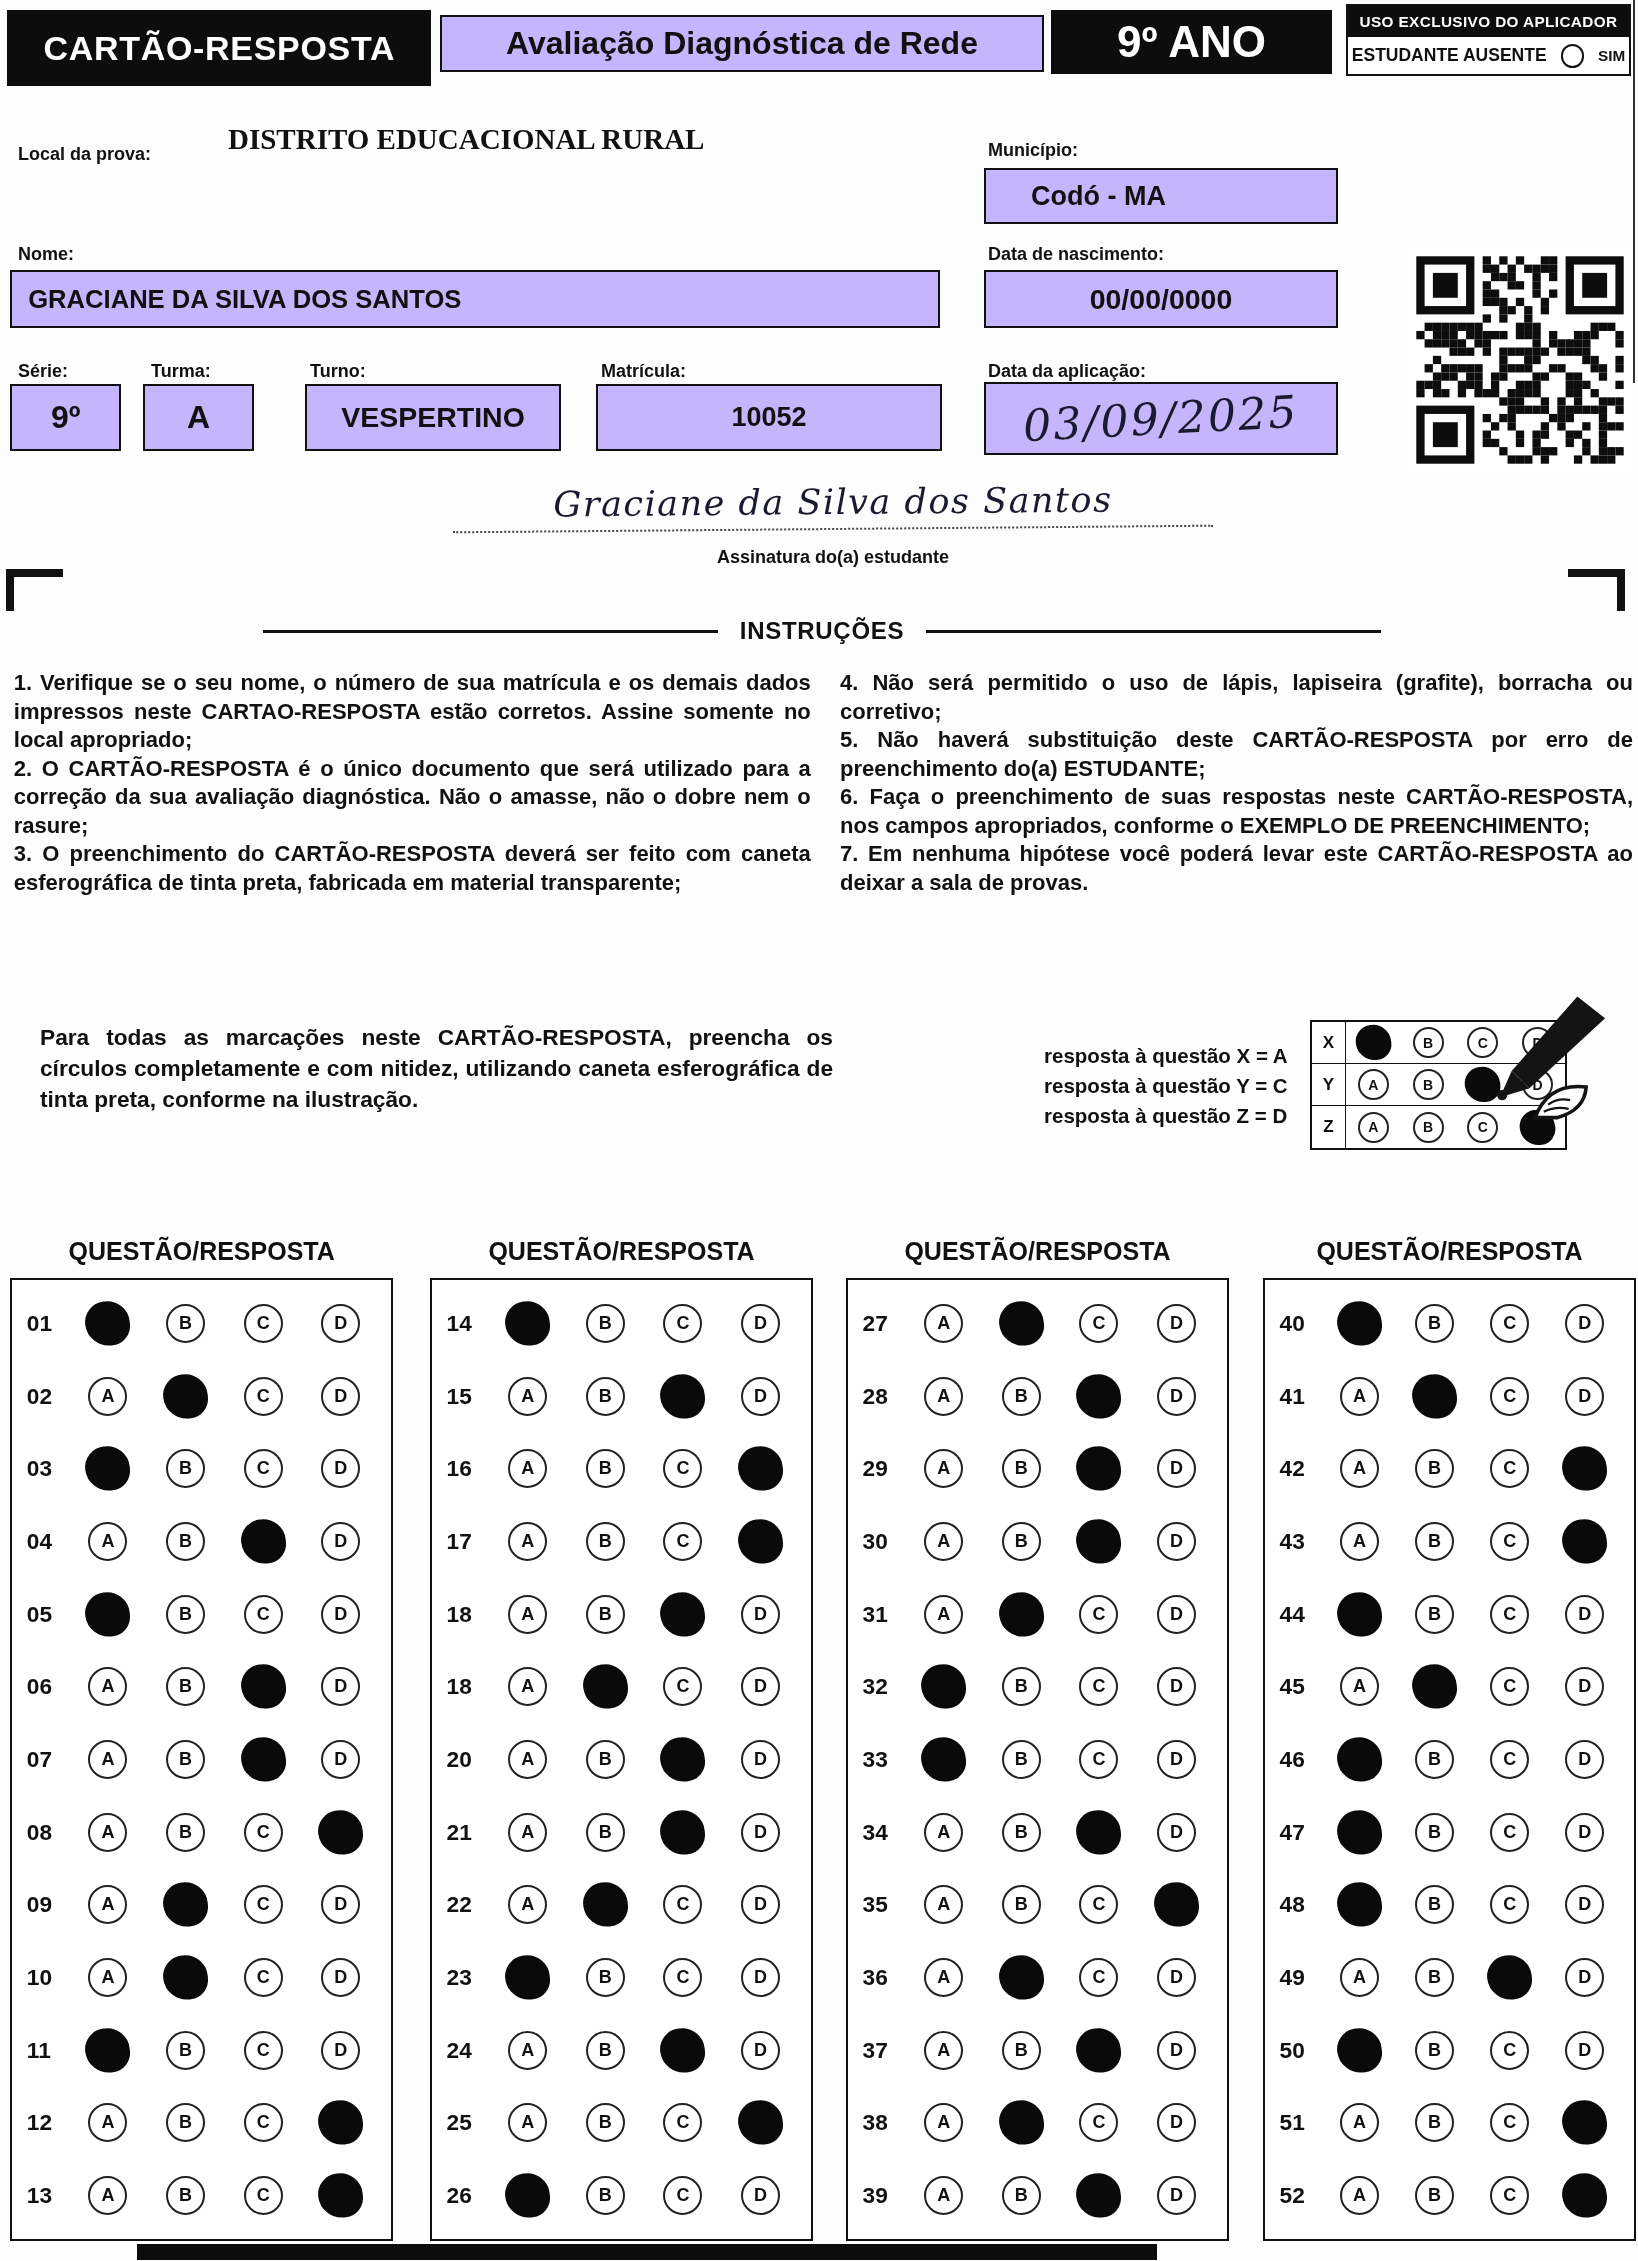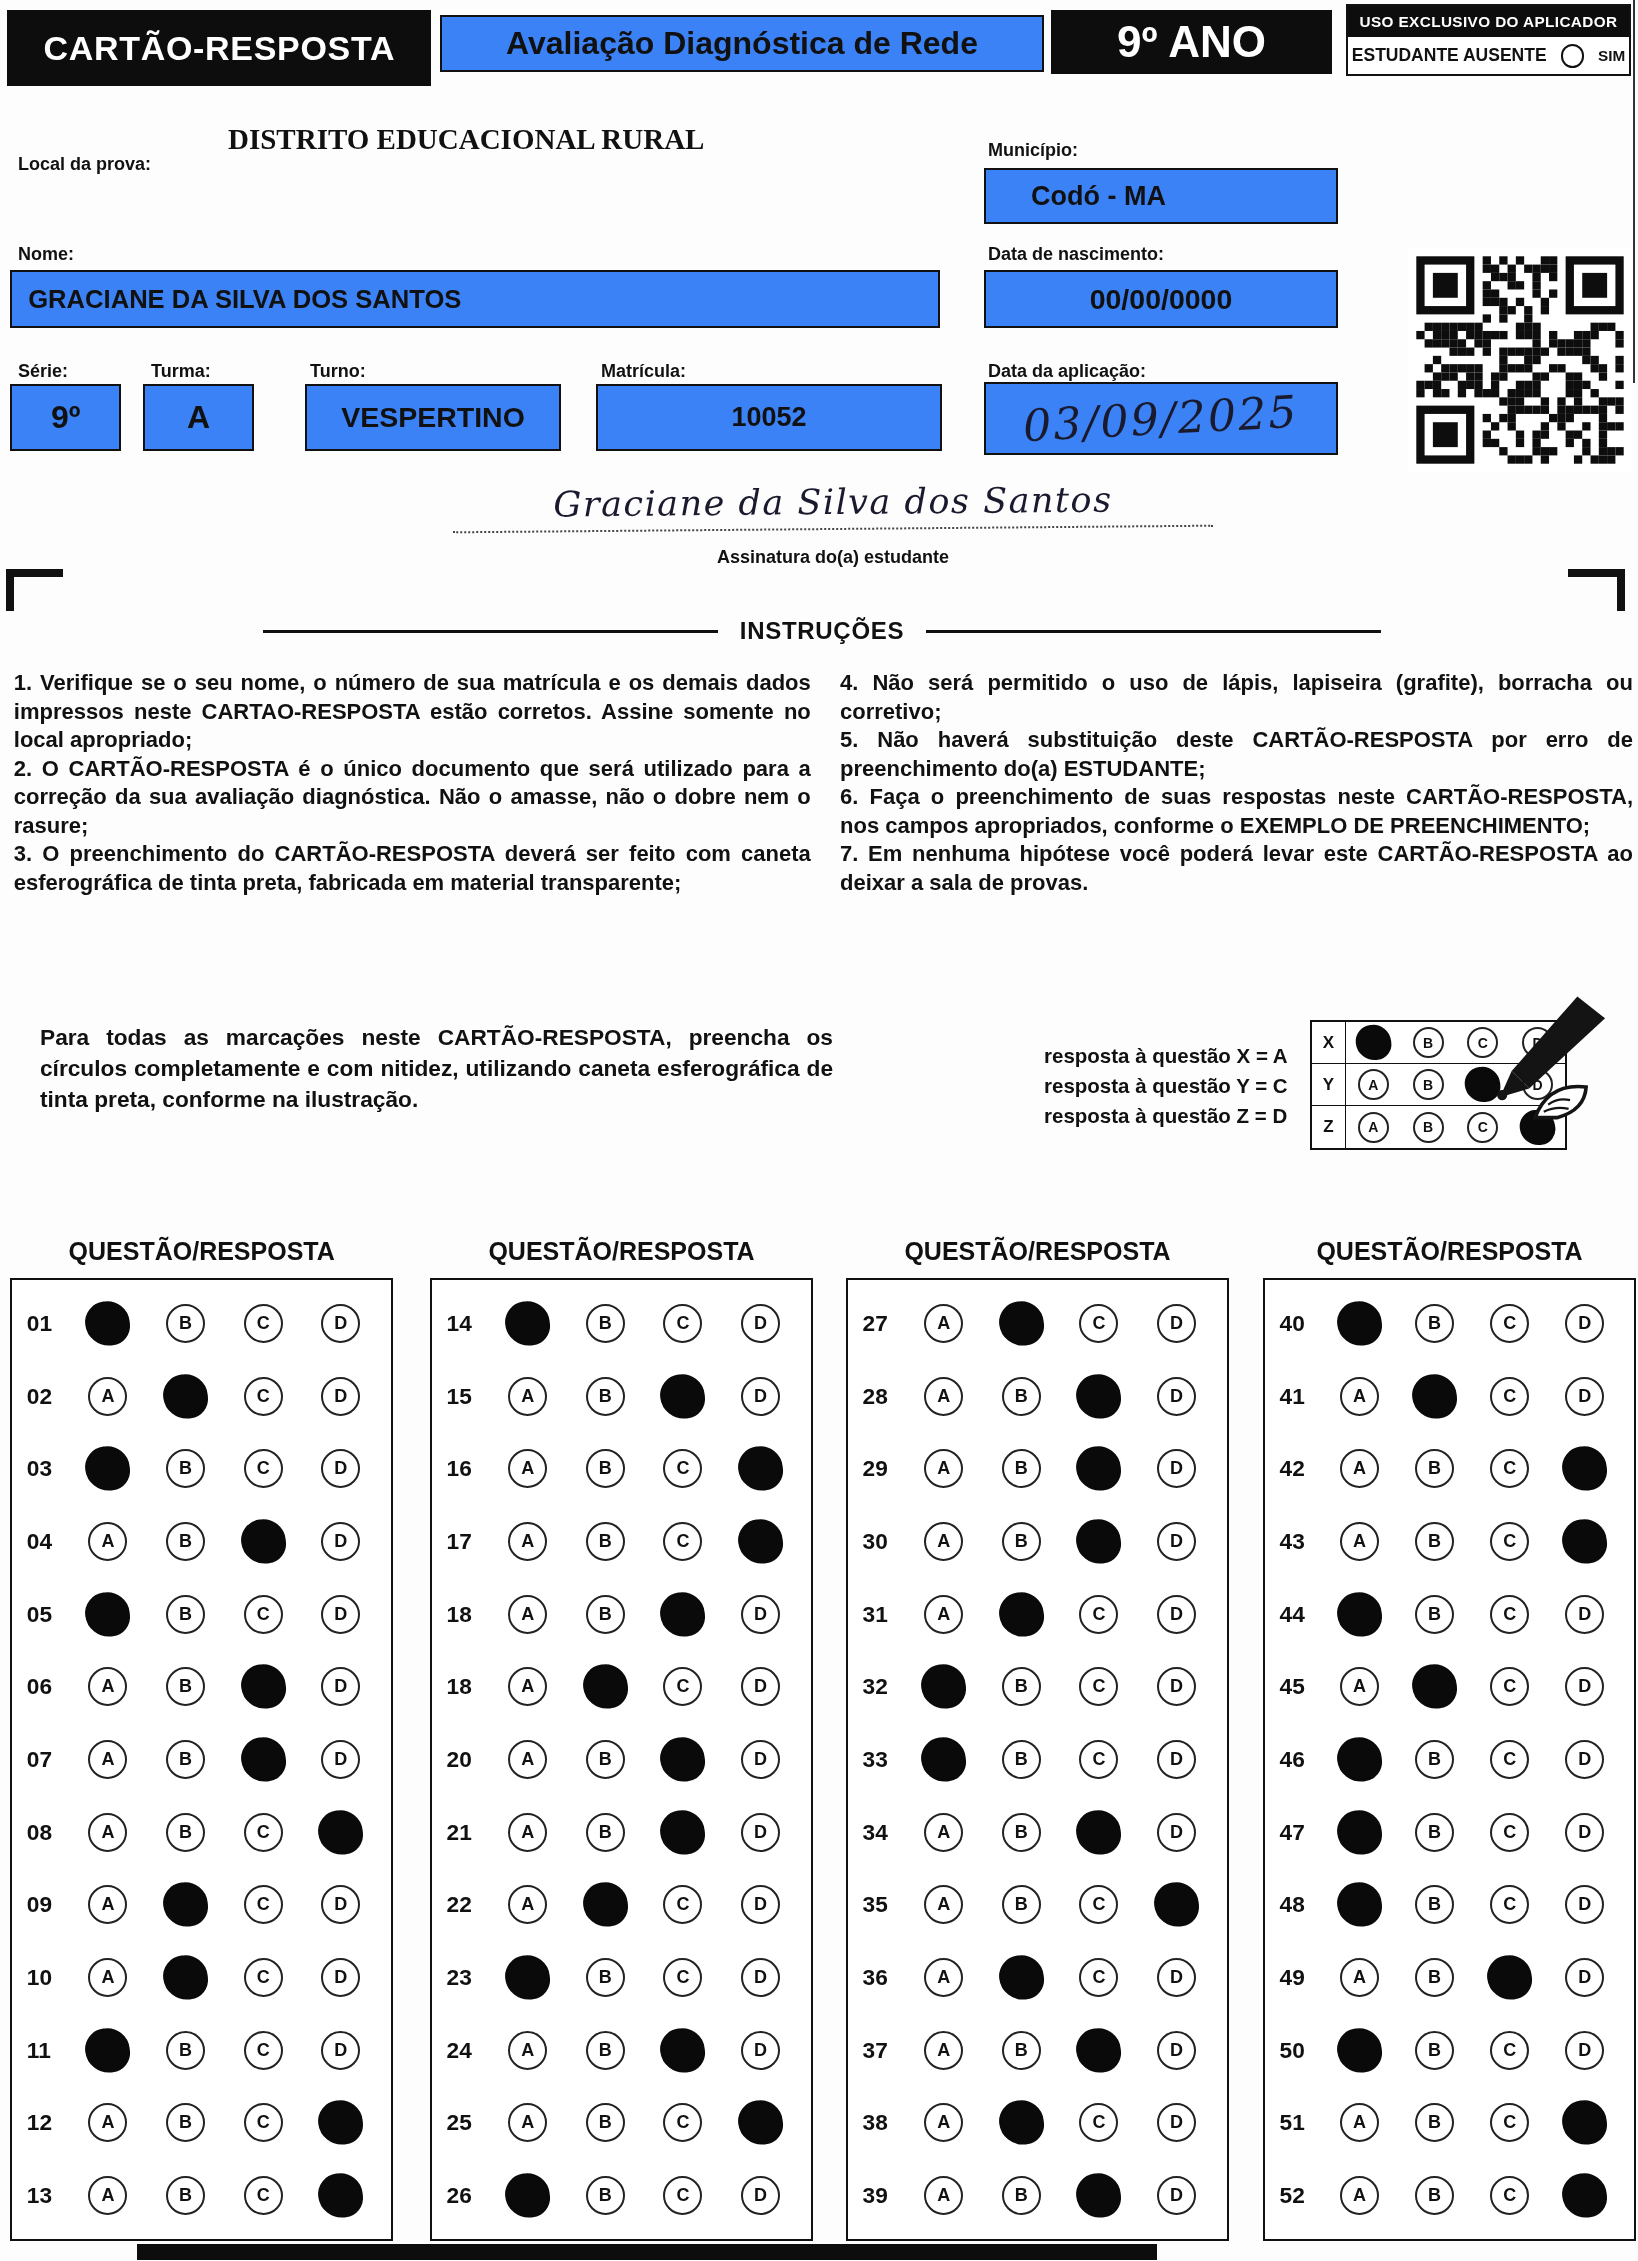--- a/index.html
+++ b/index.html
@@ -1,21 +1,21 @@
 <!DOCTYPE html>
 <html style="font-size:11.7px"><head>
 <meta charset="utf-8">
 <style>
   * { margin:0; padding:0; box-sizing:border-box; }
   html,body { background:#e8e8e8; }
   body { font-family:"Liberation Sans", sans-serif; color:#111; }
   .sheet { position:relative; width:1639px; height:2261px; background:#fdfdfd; overflow:hidden; margin:0 auto; }
   .abs { position:absolute; }
   .blackbox { background:#0d0d0d; color:#fff; display:flex; align-items:center; justify-content:center; }
-  .borderbox { border:2.9px solid #111; background:#3b82f6; display:flex; align-items:center; }
+  .borderbox { border:2.9px solid #111; background:#c4b5fd; display:flex; align-items:center; }
   .center { justify-content:center; }
   .b { font-weight:bold;font-family:Liberation Serif, serif; }
   .label { font-weight:bold; font-size:18px; }
 
   
   .t-title   { left:7.3px; top:10.2px; width:424px; height:76px; font-size:34px; font-weight:bold; letter-spacing:0.7px; }
   .t-exam    { left:440px; top:14.6px; width:604px; height:57px; font-size:32px; font-weight:bold; justify-content:center; }
   .t-grade   { left:1051px; top:10.2px; width:281px; height:64px; font-size:44px; font-weight:bold; }
   .t-right   { left:1346px; top:4.4px; width:285px; height:72px; border:2.2px solid #111; background:#fff; }
   .t-right-strip { height:31px; font-size:15.3px; font-weight:bold; letter-spacing:0.4px; }
@@ -78,21 +78,21 @@
   <div class="abs t-right">
     <div class="blackbox t-right-strip">USO EXCLUSIVO DO APLICADOR</div>
     <div class="t-right-row">
       <span>ESTUDANTE AUSENTE</span>
       <span class="absent-circle"></span>
       <span class="sim">SIM</span>
     </div>
   </div>
   <div class="abs right-edge"></div>
 
-  <div class="abs label" style="left:18px; top:154px;">Local da prova:</div>
+  <div class="abs label" style="left:18px; top:144px;">Local da prova:</div>
   <div class="abs b" style="left:228px; top:123px; font-size:29px;">DISTRITO EDUCACIONAL RURAL</div>
 
   <div class="abs label" style="left:988px; top:140px;">Município:</div>
   <div class="abs borderbox" style="left:984px; top:168px; width:354px; height:56px; font-size:27px; font-weight:bold; padding-left:45px;">Codó - MA</div>
 
   <div class="abs label" style="left:18px; top:244px;">Nome:</div>
   <div class="abs borderbox" style="left:10.2px; top:270px; width:930px; height:58px; font-size:25.6px; font-weight:bold; padding-left:16px;">GRACIANE DA SILVA DOS SANTOS</div>
 
   <div class="abs label" style="left:988px; top:244px;">Data de nascimento:</div>
   <div class="abs borderbox center" style="left:984px; top:270px; width:354px; height:58px; font-size:28.5px; font-weight:bold;">00/00/0000</div>

